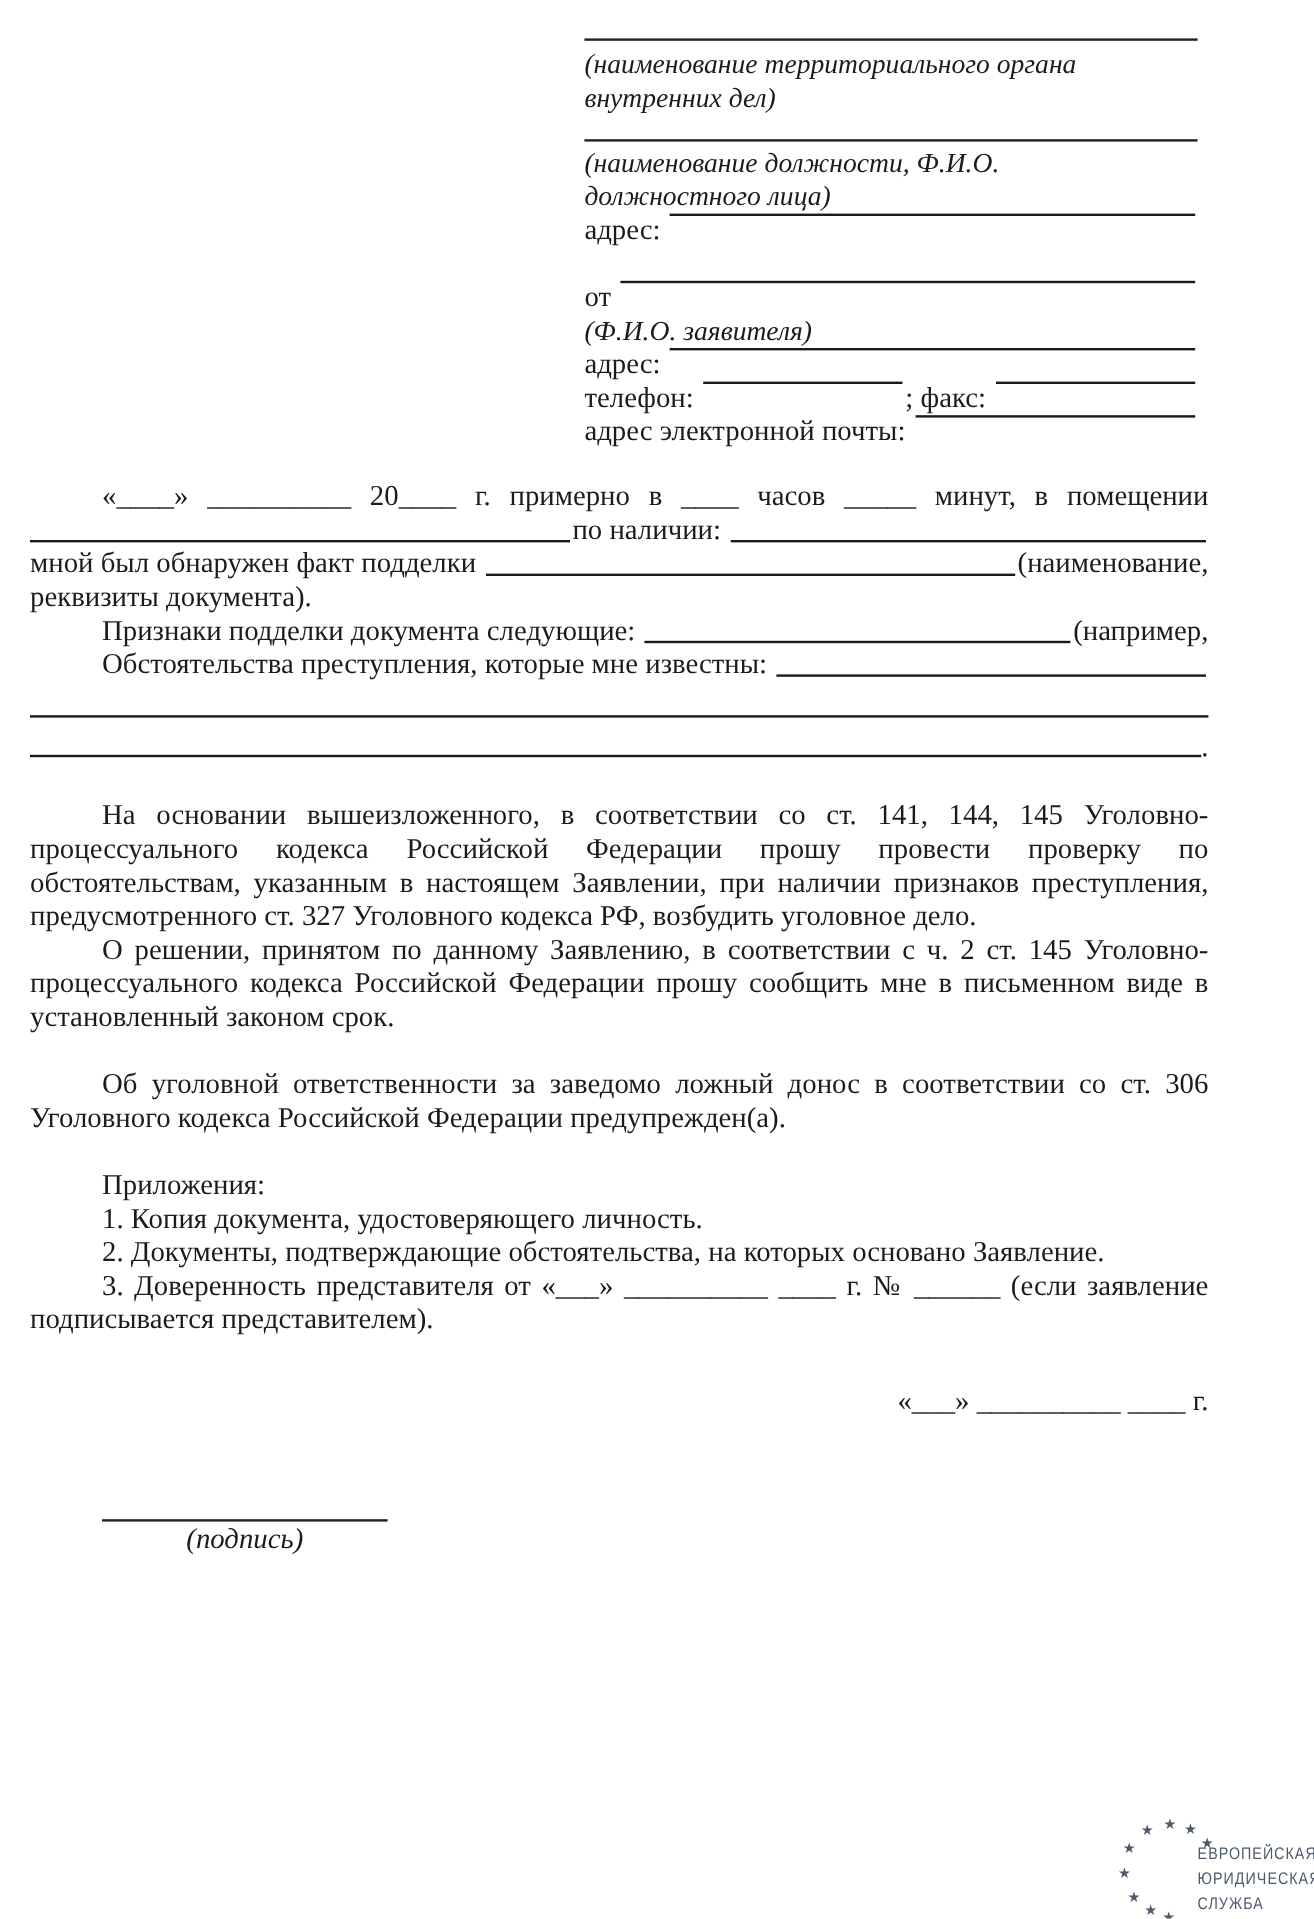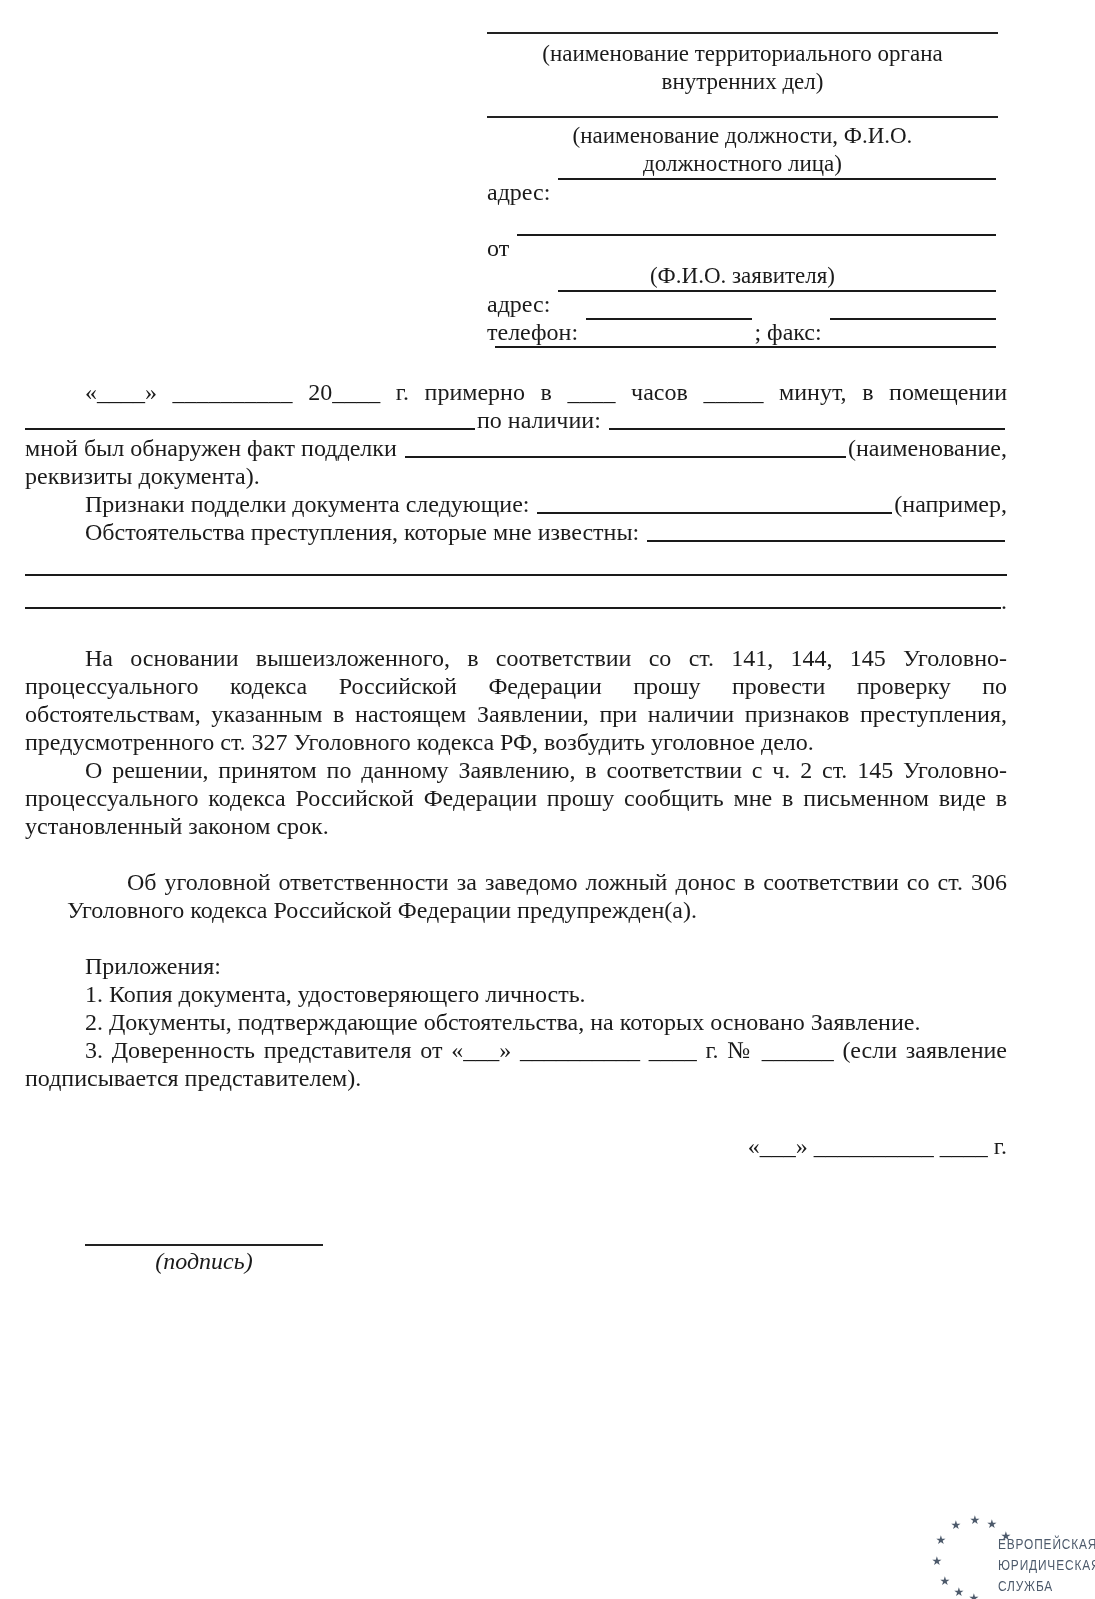--- a/index.html
+++ b/index.html
@@ -12,37 +12,37 @@
     font-size:24px;line-height:28px;
     color:#1b1b1b;
     box-sizing:border-box;
   }
   .it{}
   
   .recipient{margin-left:487px;width:511px;padding-top:32px;}
   .rule{border-bottom:2px solid #222;height:0;}
   .rule.top{margin-bottom:6px;}
   .rule.mid{margin-top:20px;margin-bottom:4px;}
-  .cap{text-align:center;font-size:23px;line-height:28px;}
+  .cap{font-style:italic;font-size:23px;line-height:28px;}
   .r-row{display:flex;align-items:flex-start;line-height:28px;}
   .r-row .lbl{white-space:nowrap;}
   .fill{flex:1;border-bottom:2px solid #1a1a1a;margin:0 2px 4px 8px;}
   .fill.tight{margin-left:6px;}
   .spacer28{height:28px;}
   
   .title-block{margin-top:56px;text-align:center;font-weight:bold;font-size:26px;line-height:31px;}
   
   .body{margin:26px 88px 0 25px;}
   .jline{text-align:justify;text-align-last:justify;}
   .frow{display:flex;align-items:stretch;}
   .frow .lbl{white-space:nowrap;}
   .indent{padding-left:60px;}
   .para{margin:0;text-align:justify;text-indent:60px;}
   .para.gap{margin-top:32px;}
-  .para.gap28{margin-top:28px;margin-left:42px;}
+  .para.gap28{margin-top:28px;}
   .write-row{display:flex;align-items:stretch;height:27px;}
   .write-row .fill{margin:0 0 3px 0;}
   .write-row .period{align-self:flex-end;line-height:22px;}
   
   .attach{margin-top:28px;}
   .attach p{margin:0;text-align:justify;text-indent:60px;}
   
   .date-row{margin-top:40px;padding-left:60px;text-align:right;}
   .sig-block{margin-top:58px;margin-left:60px;width:238px;text-align:center;}
   .sig-line{border-bottom:2px solid #222;height:26px;}
@@ -85,20 +85,21 @@
     </div>
 
     <div class="r-row">
       <span class="lbl">телефон:</span>
       <span class="fill"></span>
       <span class="lbl">; факс:</span>
       <span class="fill"></span>
     </div>
 
     <div class="r-row">
+      <span class="lbl">адрес электронной почты:</span>
       <span class="fill"></span>
     </div>
   </div>
 
 
   <div class="body">
 
     <div class="jline indent">«____» __________ 20____ г. примерно в ____ часов _____ минут, в помещении</div>
     <div class="frow">
       <span class="fill tight" style="flex:0 0 450px;margin-left:0;"></span>

